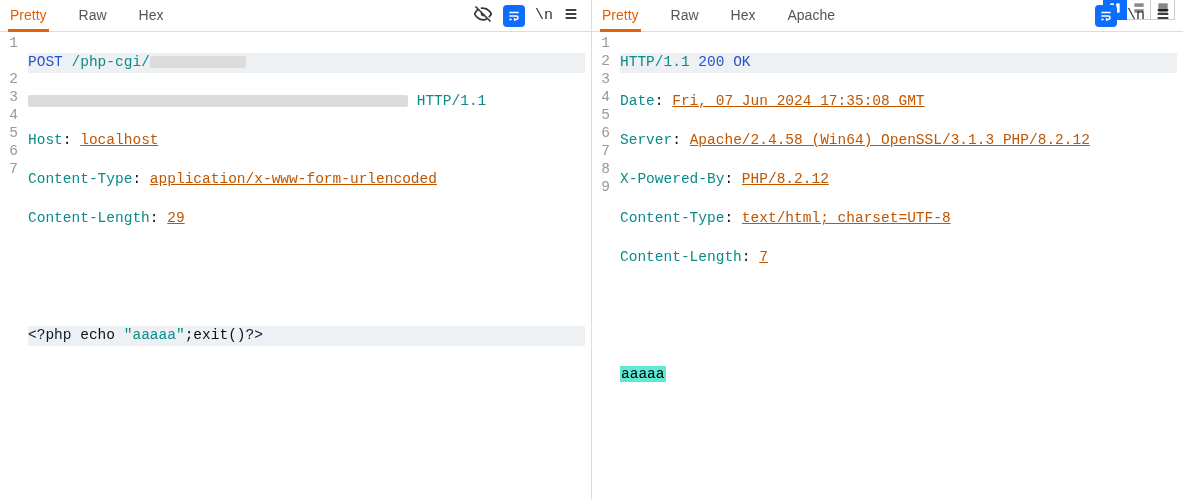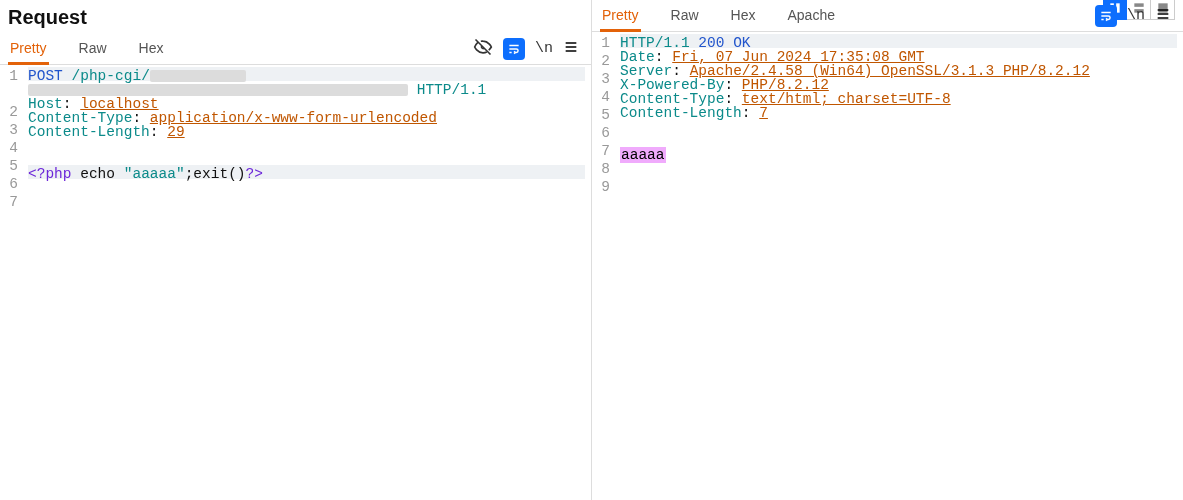--- a/index.html
+++ b/index.html
@@ -82,39 +82,38 @@
   color: #999;
   background: #fff;
   user-select: none;
 }
 .gutter div { height: 18px; }
 .code {
   flex: 1;
   padding: 2px 6px;
   white-space: pre;
 }
-.code div { height: 14px; }
+.code div { height: 20px; margin-top: 19px; }
 .line-selected { background: #eef1f4; }
 
 .c-black { color:#111; }
 .c-blue { color:#2255cc; }
 .c-teal { color:#0b8a8a; }
 .c-orange { color:#c05600;text-decoration:underline; }
-.c-pink { color:#6d28d9; }
+.c-pink { color:#0f172a; }
 .c-redact-bar {
   display:inline-block; height:12px; background:#dcdcdc; border-radius:2px;
   vertical-align:middle;
 }
-.hl-yellow { background:#f0abfc; padding:0 1px; }
+.hl-yellow { background:#5eead4; padding:0 1px; }
 </style>
 </head>
 <body>
 
 <div class="pane pane-left">
-  <div class="title">Request</div>
   <div class="tabbar">
     <div class="tabs" id="req-tabs">
         <span class="tab active">Pretty</span>
         <span class="tab">Raw</span>
         <span class="tab">Hex</span>
       </div>
     <div class="toolbar">
       <span>
         <svg class="icon-eye" viewBox="0 0 24 24" fill="none" stroke="currentColor" stroke-width="2">
           <path d="M3 3l18 18"></path>

